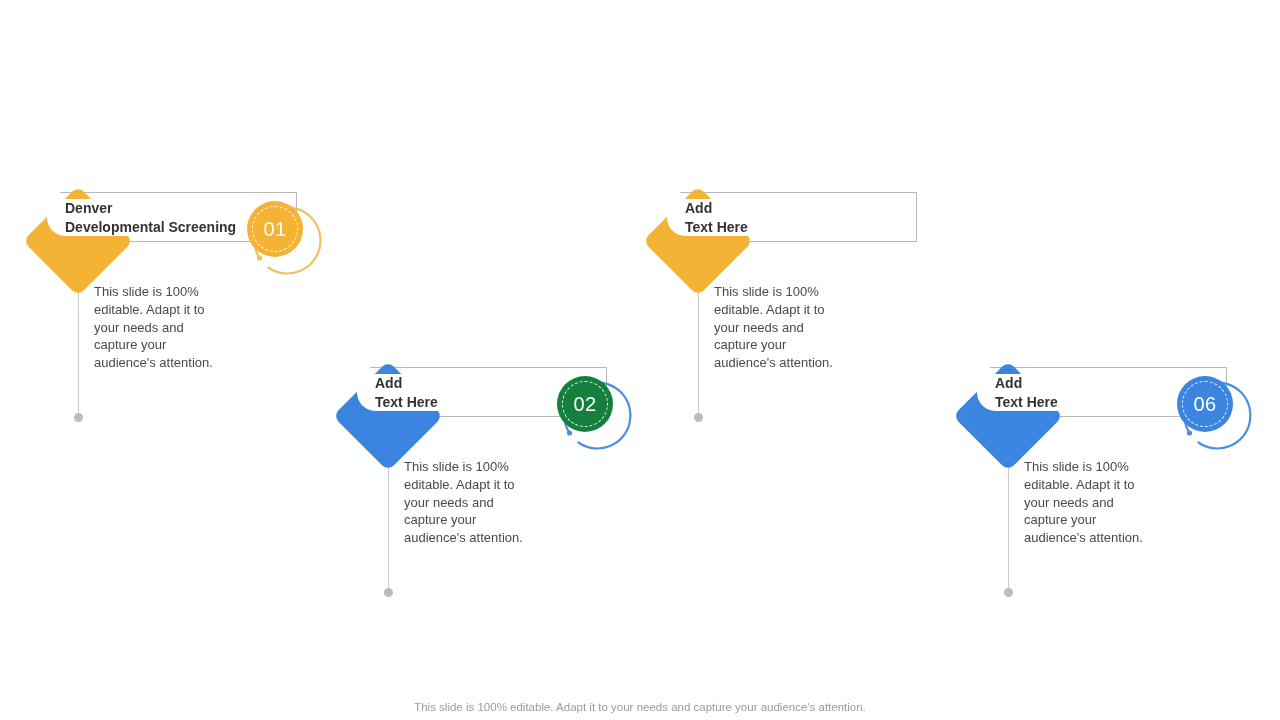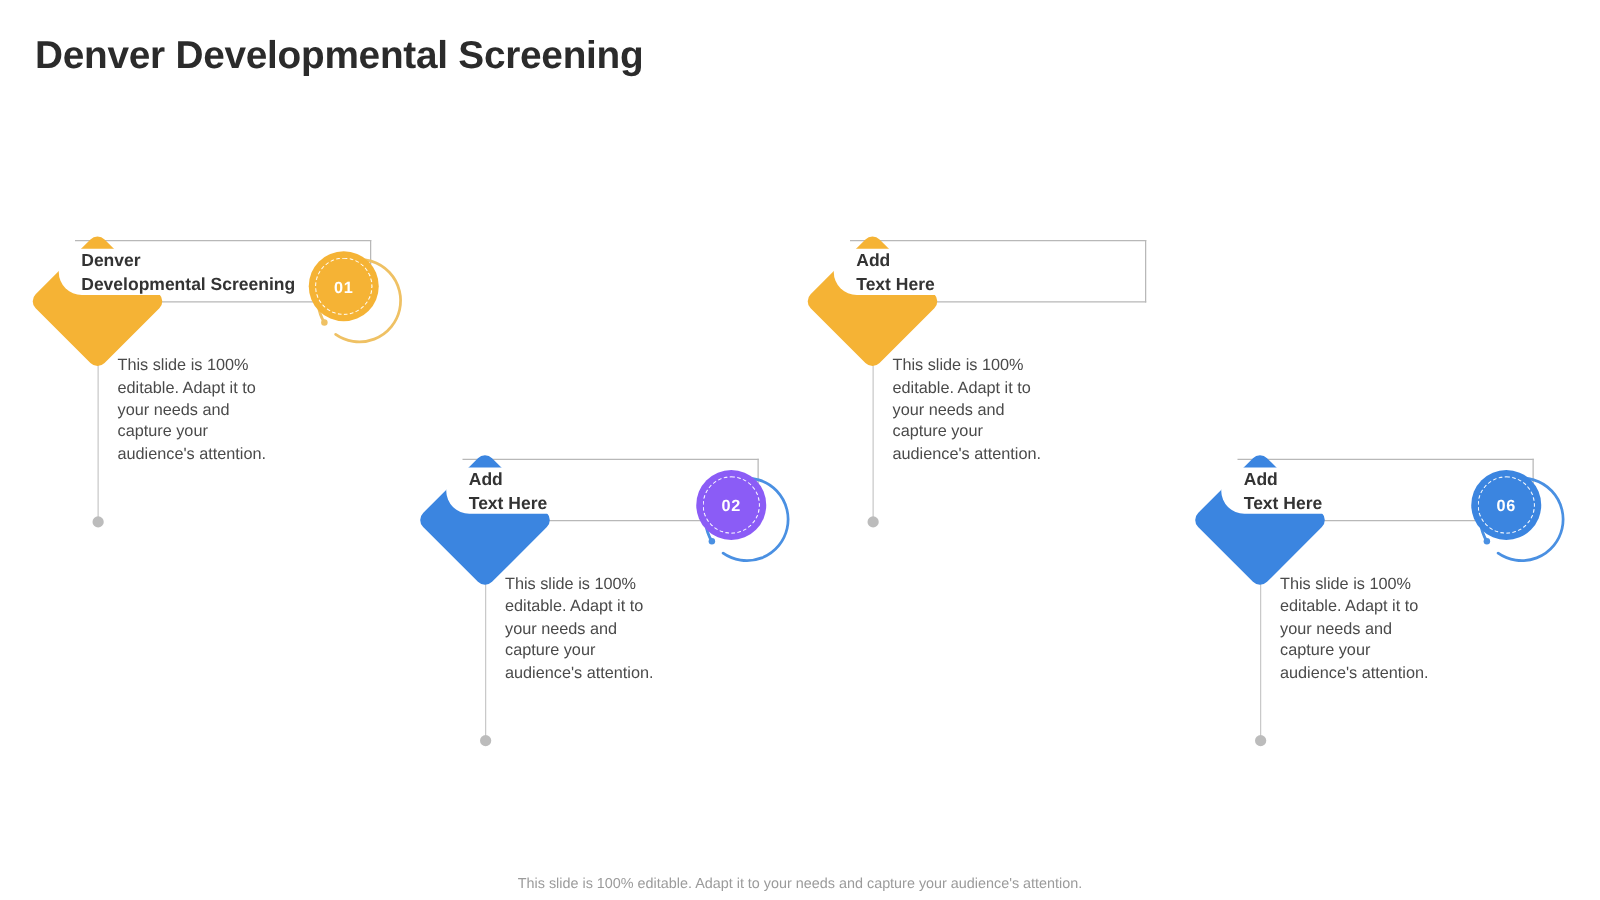--- a/index.html
+++ b/index.html
@@ -123,22 +123,22 @@
     left: 5px;
     top: 5px;
     width: 46px;
     height: 46px;
     border-radius: 50%;
     border: 1.5px dashed rgba(255,255,255,0.92);
     box-sizing: border-box;
   }
   .badge-num {
     position: relative;
-    font-size: 13px;
-    font-weight: bold;
+    font-size: 20px;
+    font-weight: normal;
     color: #ffffff;
     letter-spacing: 0.5px;
   }
 
   
   .body-text {
     position: absolute;
     font-size: 13px;
     line-height: 17.8px;
     color: #4a4a4a;
@@ -154,21 +154,20 @@
     text-align: center;
     font-size: 11.5px;
     color: #9b9b9b;
   }
 </style>
 </head>
 <body>
 
 <div id="slide">
 
-  <div class="slide-title">Denver Developmental Screening</div>
 
   <div class="item" style="left:0px; top:150px;">
     <div class="connector-line" style="top:118px; height:150px;"></div>
     <div class="connector-dot" style="top:263px;"></div>
 
     <div class="outline-box" style="left:60px; top:42px; width:237px; height:50px;"></div>
 
     <div class="diamond" style="left:39px; top:52px; background:#F5B335;"></div>
 
     <div class="pill" style="left:47px; top:49px; width:204px; height:37px;">
@@ -201,21 +200,21 @@
     <div class="pill" style="left:47px; top:49px; width:204px; height:37px;">
       <div class="pill-line">Add</div>
       <div class="pill-line">Text Here</div>
     </div>
 
     <div class="badge-wrap" style="left:242px; top:46px;">
       <svg class="badge-arc" viewBox="0 0 90 90">
         <path d="M 17.5 62 A 33 33 0 1 1 26.5 71.5" fill="none" stroke="#4A90E2" stroke-width="2.2" stroke-linecap="round"></path>
         <circle cx="17.5" cy="62" r="2.6" fill="#4A90E2"></circle>
       </svg>
-      <div class="badge-circle" style="background:#8b5cf6;">
+      <div class="badge-circle" style="background:#15803d;">
         <div class="badge-dash"></div>
         <span class="badge-num">02</span>
       </div>
     </div>
 
     <div class="body-text" style="left:94px; top:133px;">This slide is 100% editable. Adapt it to your needs and capture your audience's attention.</div>
   </div>
 
   <div class="item" style="left:620px; top:150px;">
     <div class="connector-line" style="top:118px; height:150px;"></div>

